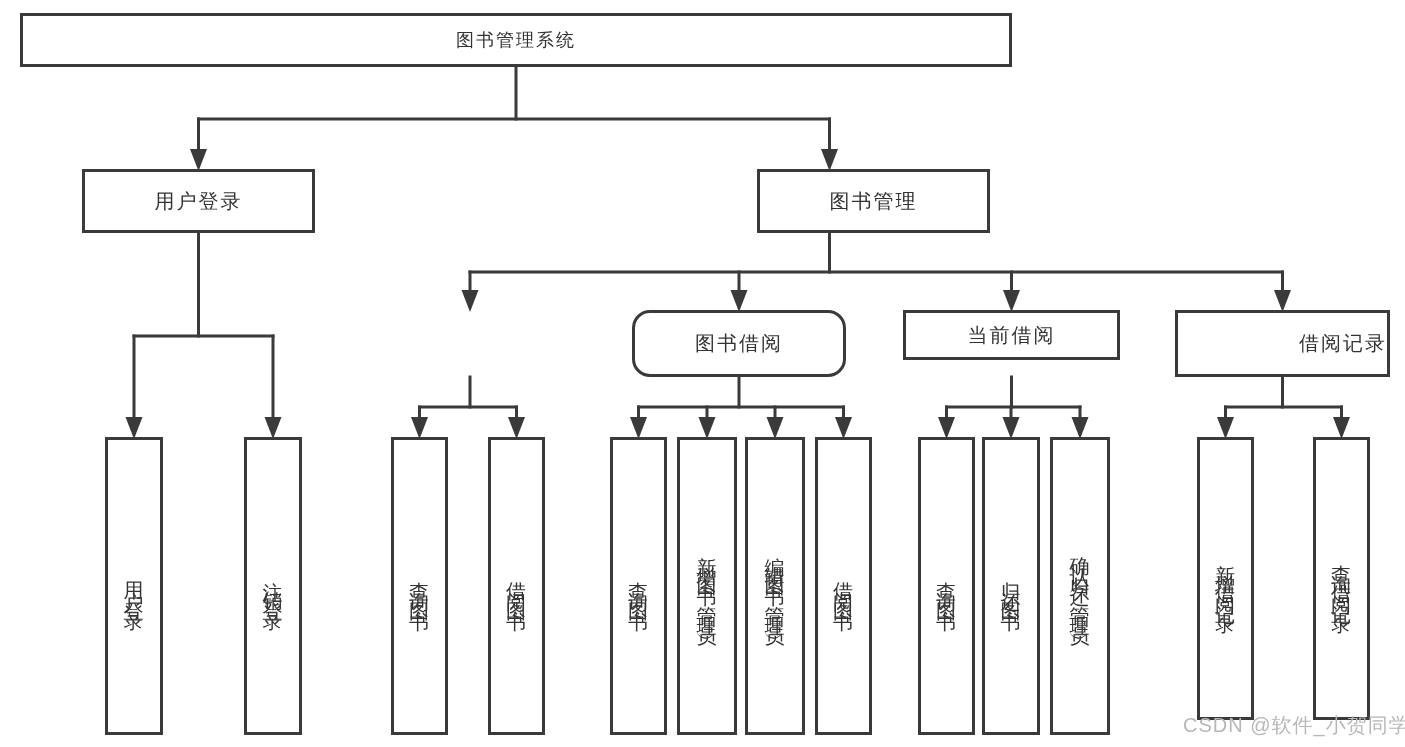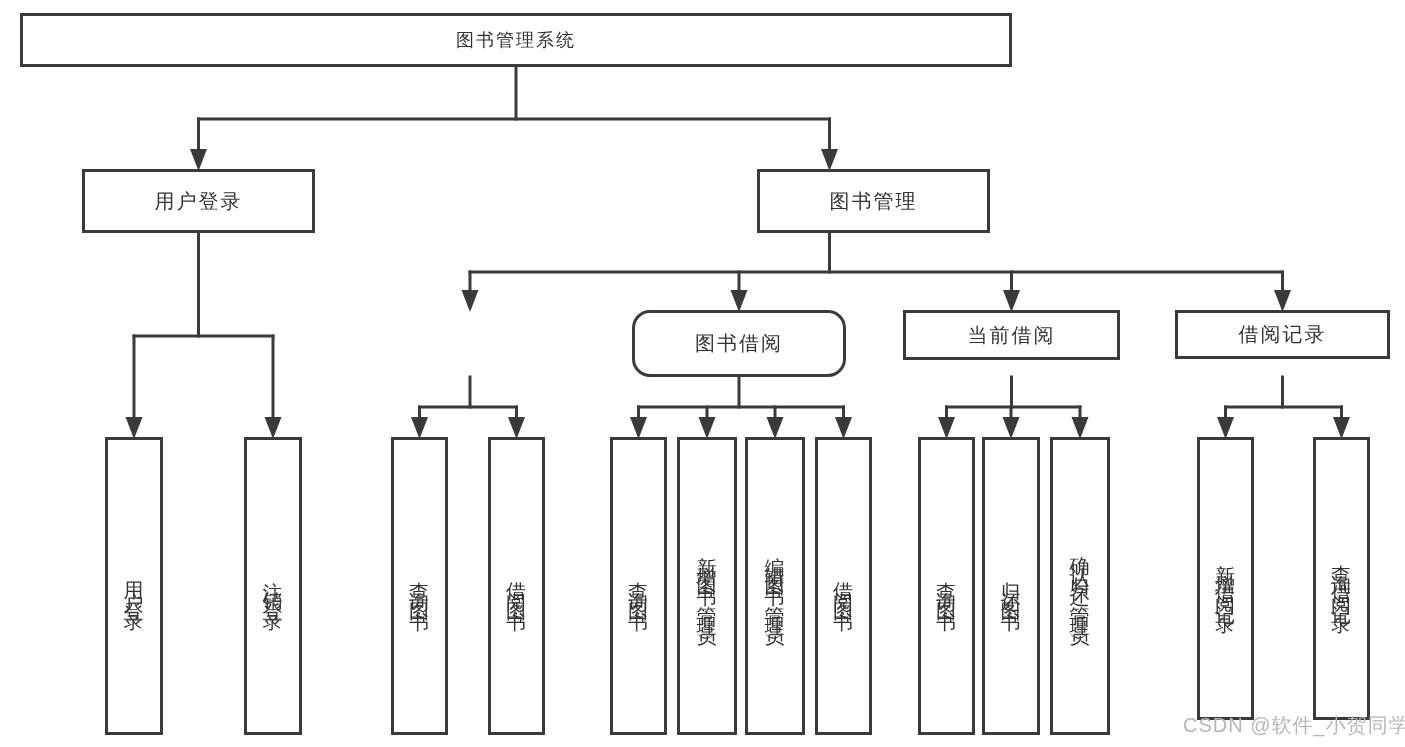--- a/index.html
+++ b/index.html
@@ -94,21 +94,21 @@
       </div>
       <div class="node horizontal" data-name="node-mgmt" style="left: 713px; top: 169px; width: 233px; height: 64px; margin-left: 44px;">
         <span class="node-label" data-name="node-label">图书管理</span>
       </div>
       <div class="node horizontal" data-name="node-borrow" style="left: 632px; top: 310px; width: 214px; height: 67px; border-radius: 18px;">
         <span class="node-label" data-name="node-label">图书借阅</span>
       </div>
       <div class="node horizontal" data-name="node-current" style="left: 903px; top: 310px; width: 217px; height: 50px;">
         <span class="node-label" data-name="node-label">当前借阅</span>
       </div>
-      <div class="node horizontal" data-name="node-records" style="left: 1175px; top: 310px; width: 215px; height: 49px;">
+      <div class="node horizontal" data-name="node-records" style="left: 1175px; top: 310px; width: 215px; height: 67px; justify-content: flex-end;">
         <span class="node-label" data-name="node-label">借阅记录</span>
       </div>
       <div class="node vertical" data-name="node-login-user" style="left: 105px; top: 437px; width: 58px; height: 298px;">
         <span class="node-label" data-name="node-label">用户登录</span>
       </div>
       <div class="node vertical" data-name="node-login-logout" style="left: 244px; top: 437px; width: 58px; height: 298px;">
         <span class="node-label" data-name="node-label">注销登录</span>
       </div>
       <div class="node vertical" data-name="node-rec-query" style="left: 391px; top: 437px; width: 57px; height: 298px;">
         <span class="node-label" data-name="node-label">查询图书</span>

